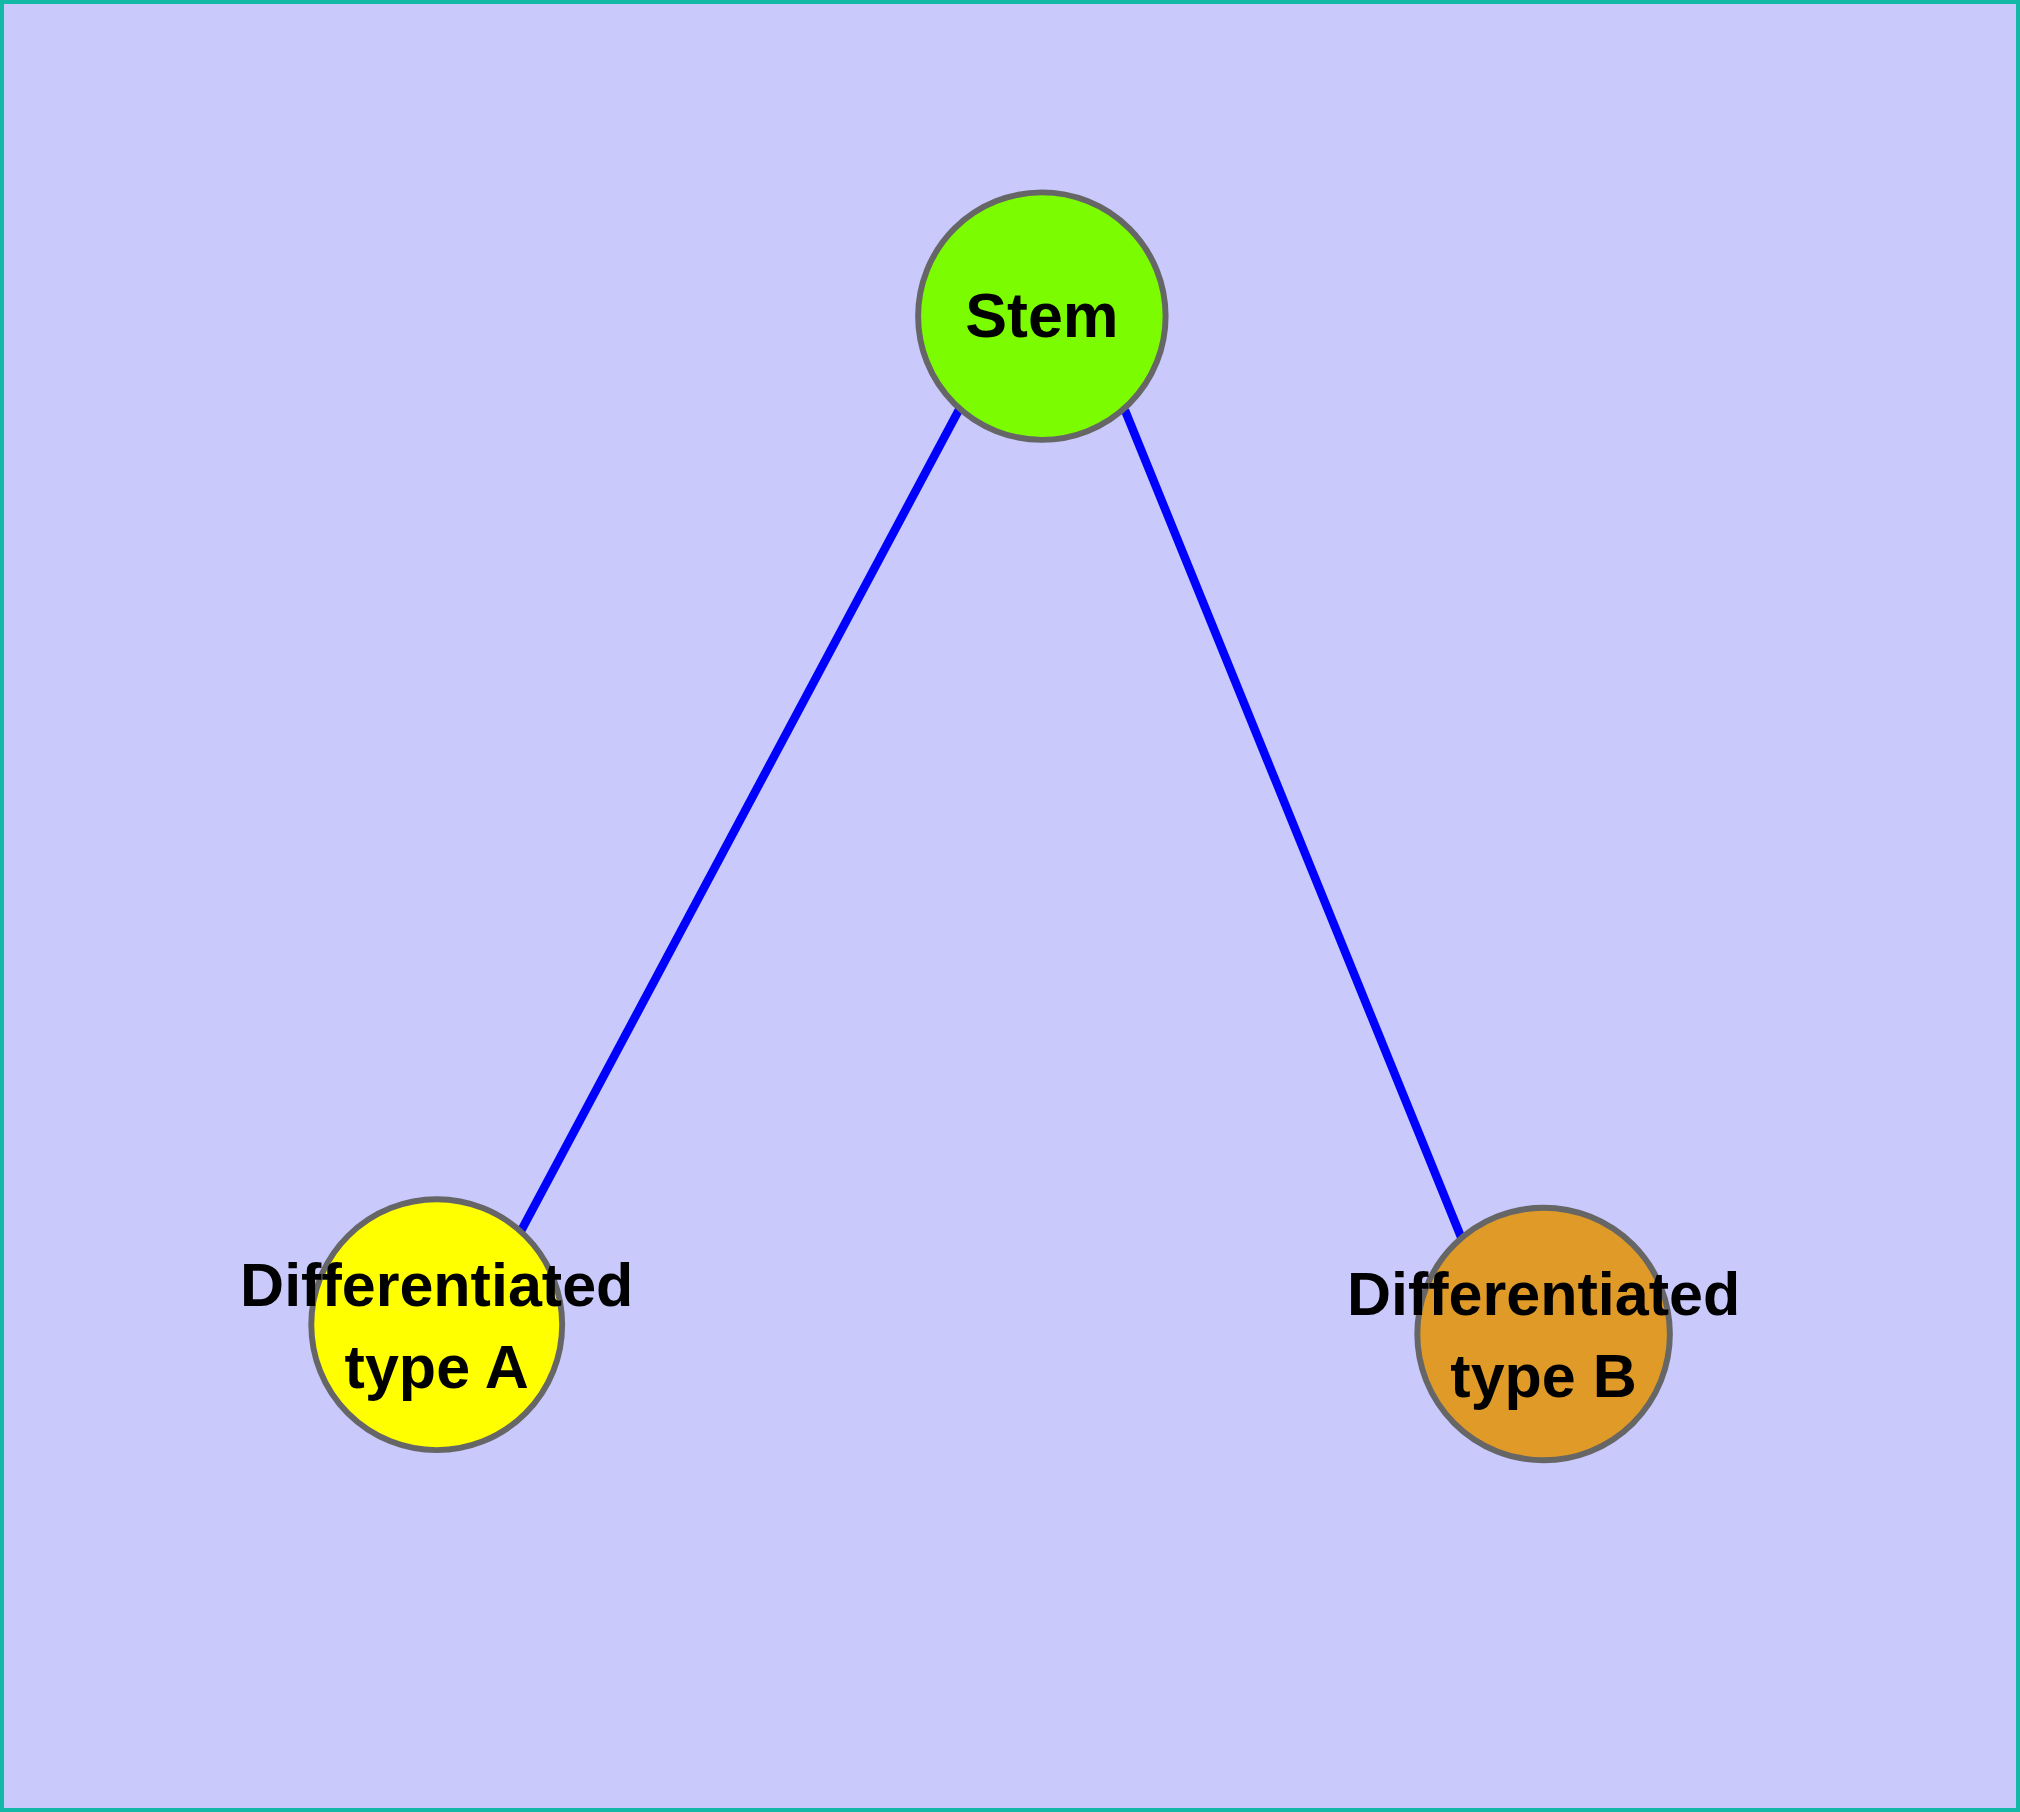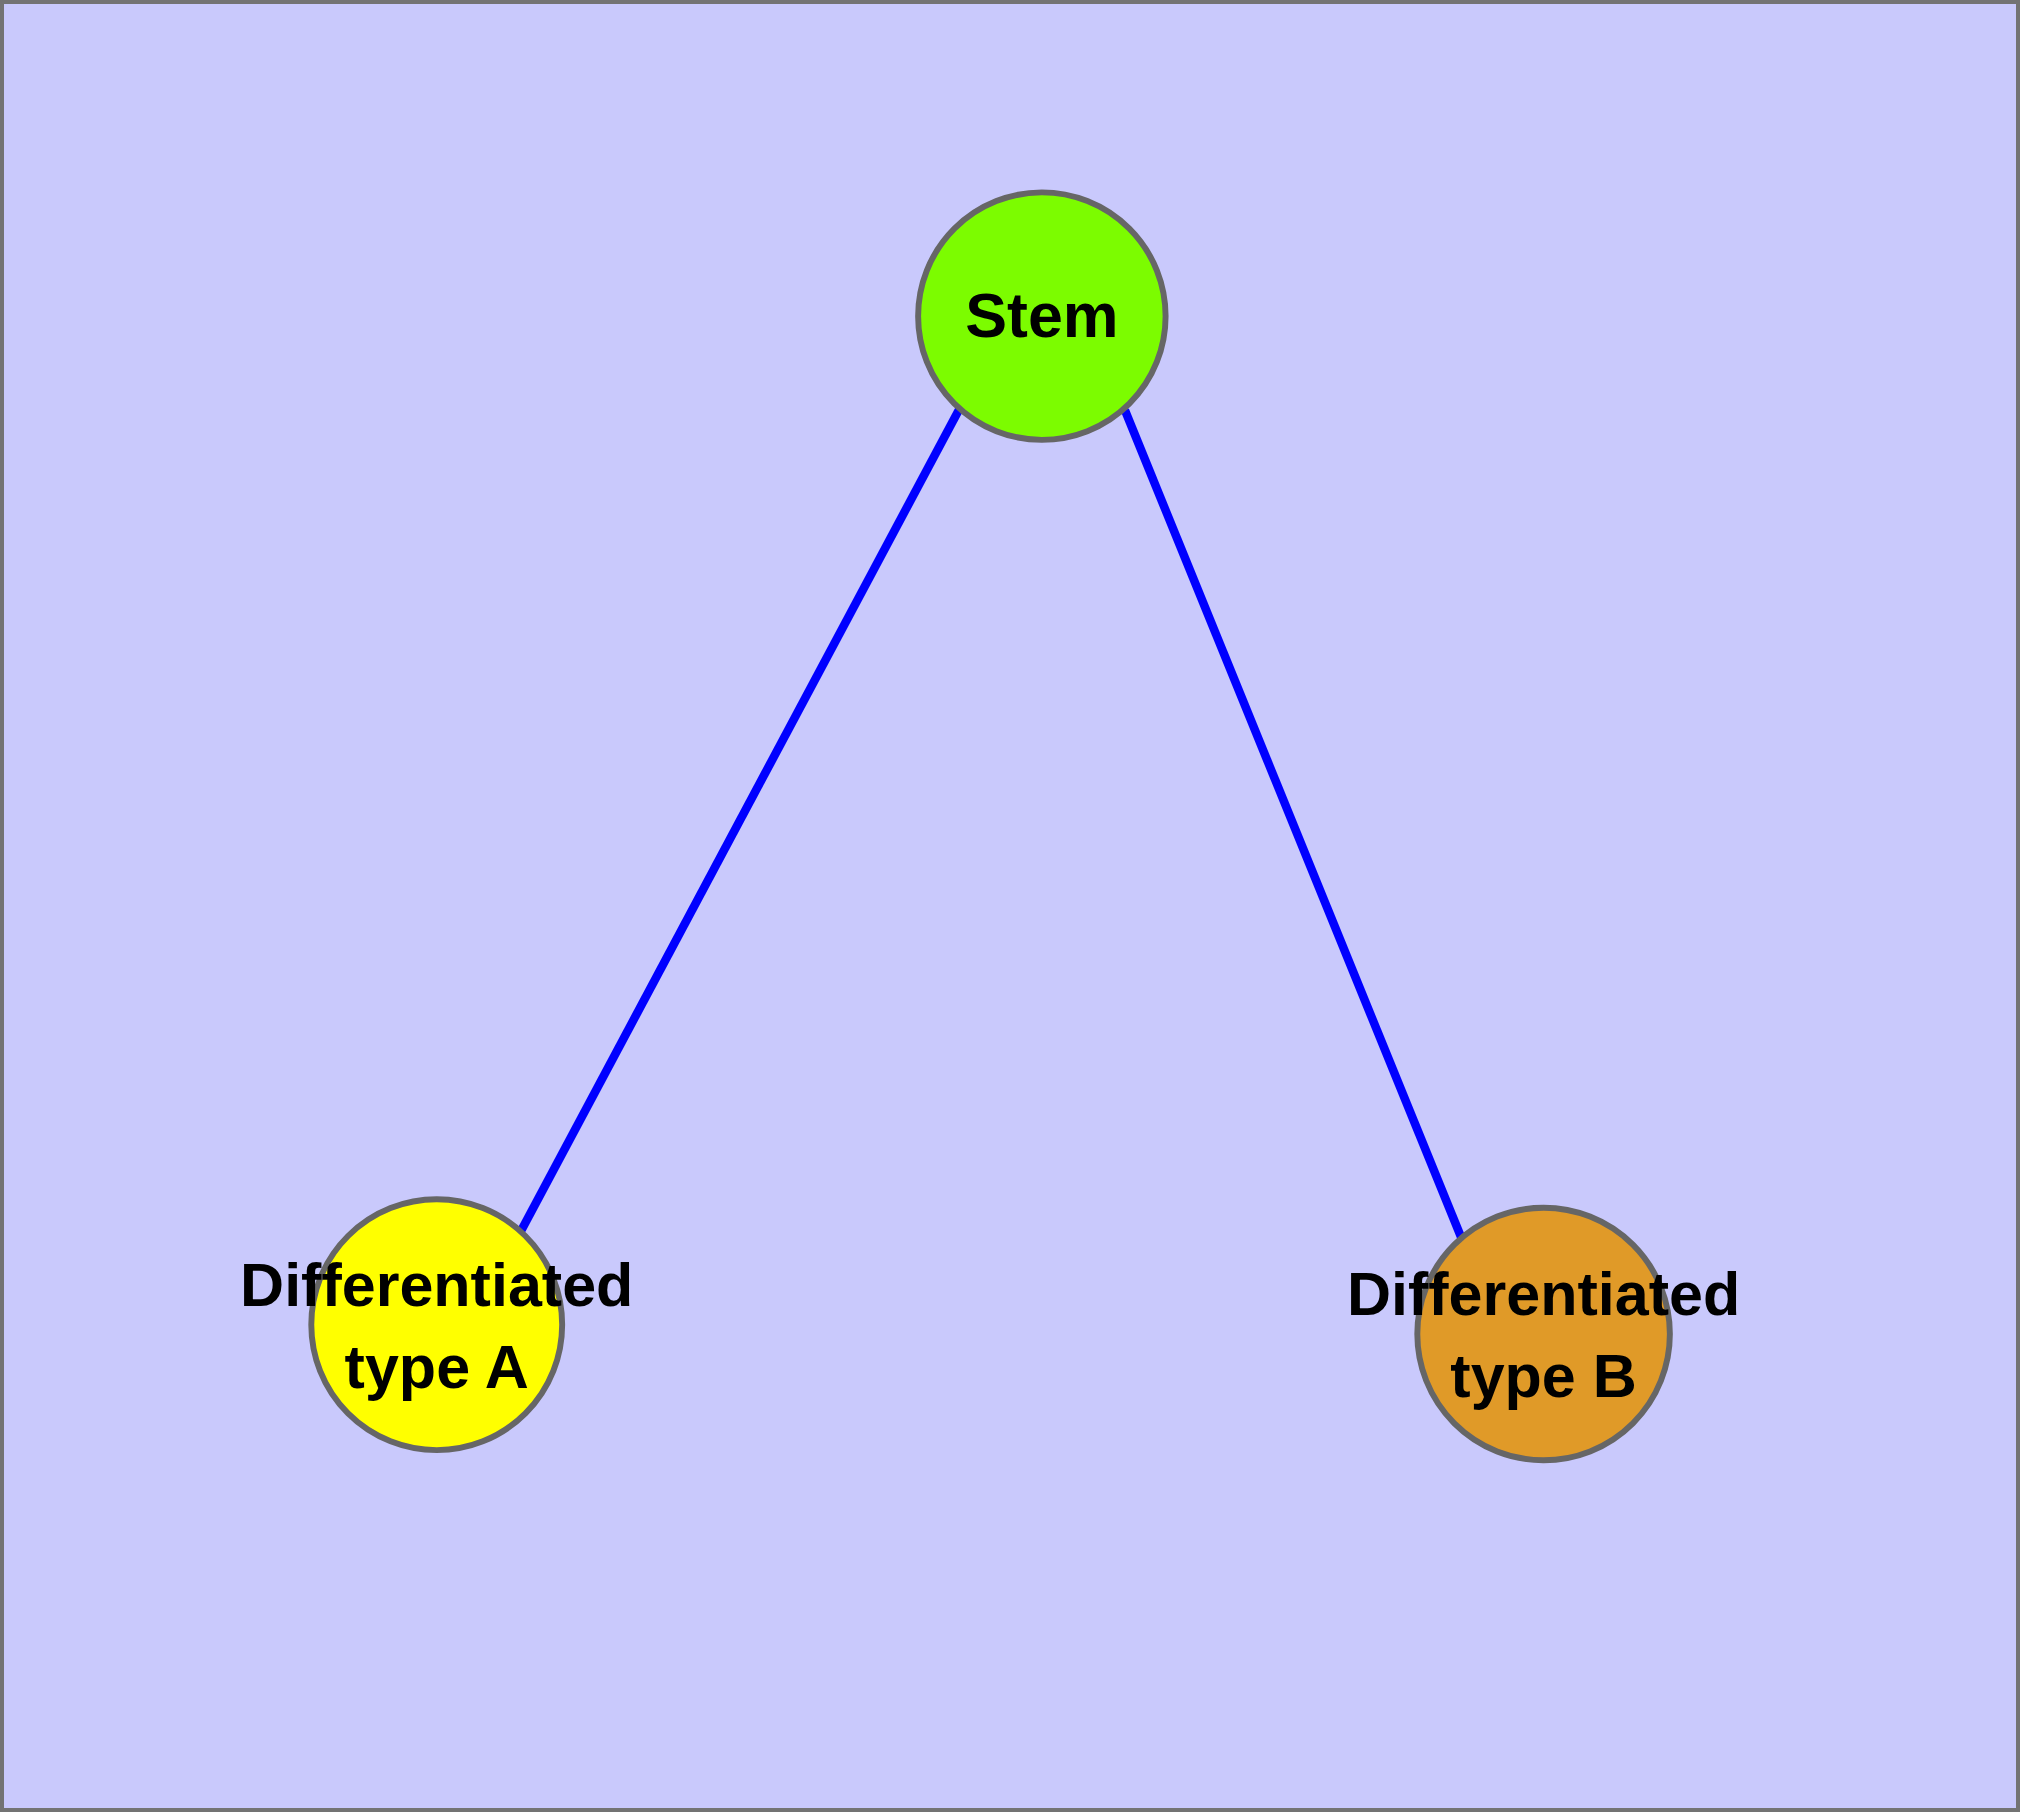--- a/index.html
+++ b/index.html
@@ -4,21 +4,21 @@
 <style>
   html, body {
     margin: 0;
     padding: 0;
     background: #ffffff;
   }
   #stage {
     position: relative;
     width: 2021px;
     height: 1812px;
-    background: #737373;
+    background: #14b8a6;
     overflow: hidden;
   }
   #canvas {
     position: absolute;
     left: 4.2px;
     top: 4.2px;
     width: 2012px;
     height: 1804px;
     background: #c9c9fc;
     overflow: hidden;

